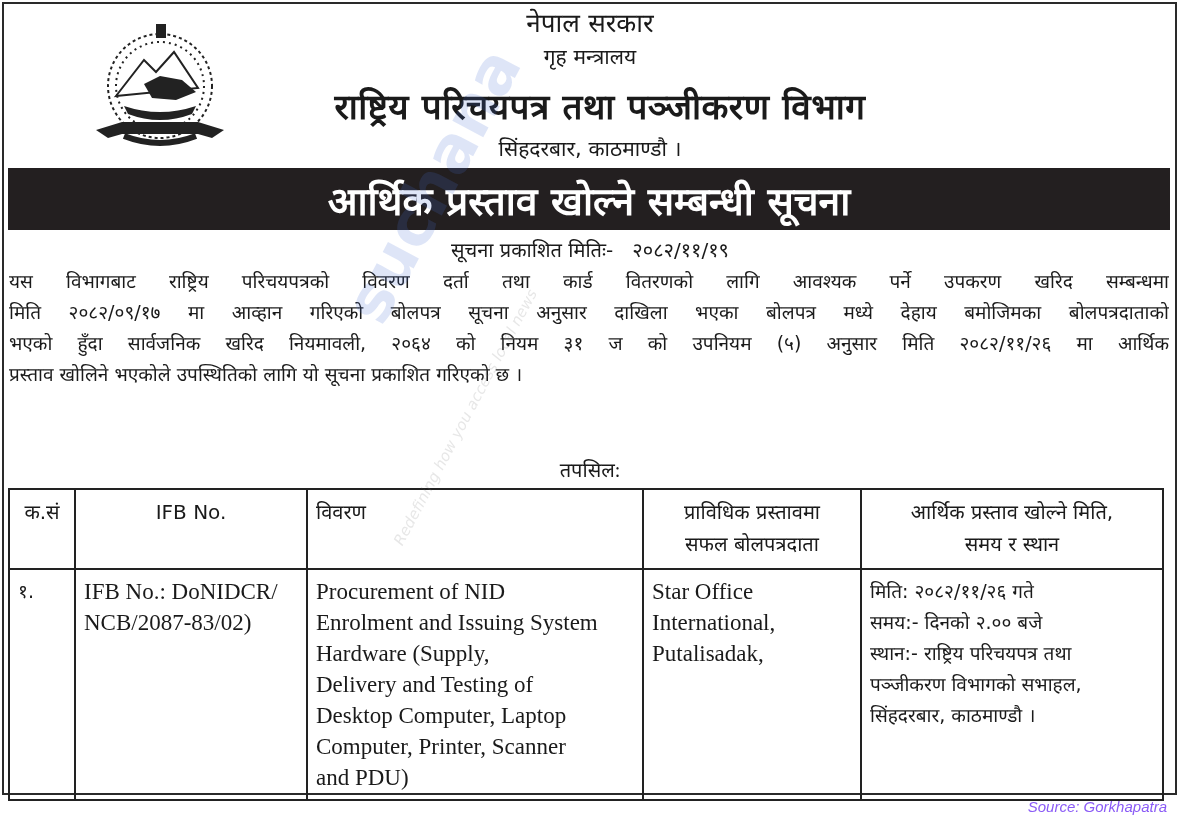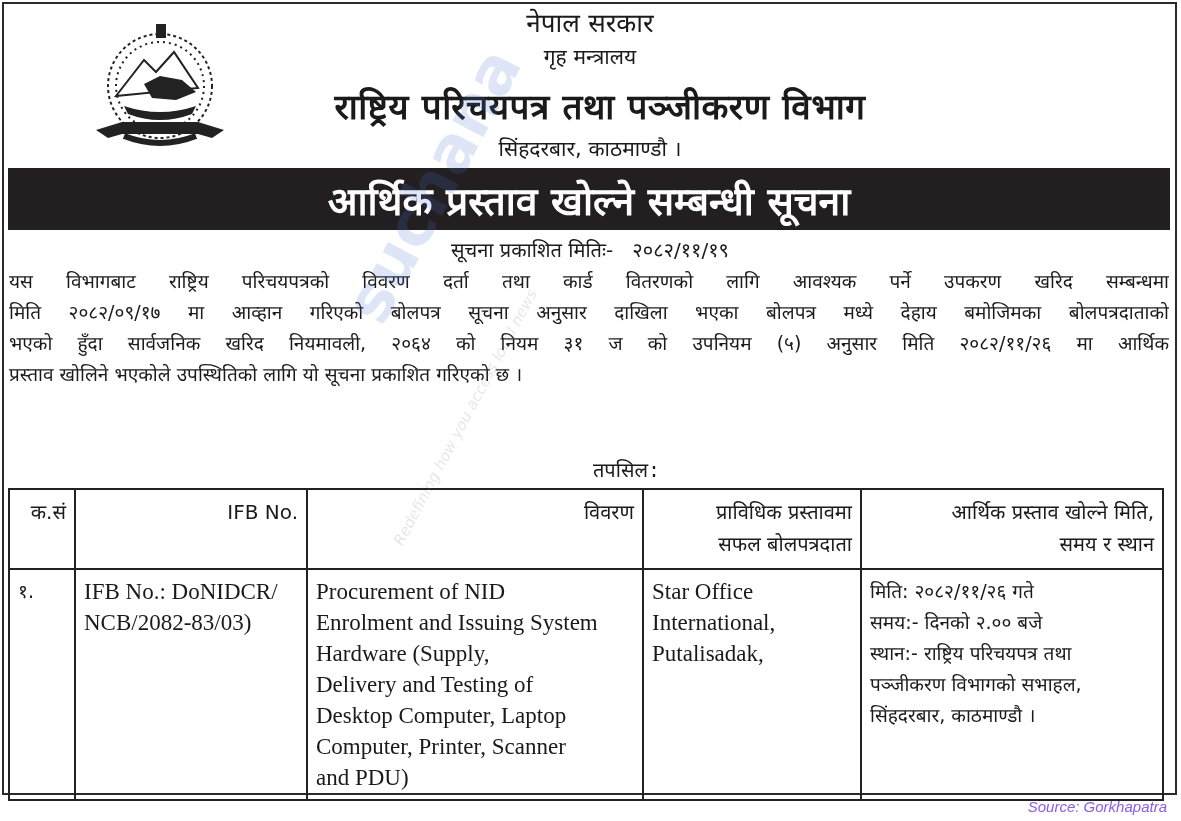--- a/index.html
+++ b/index.html
@@ -22,29 +22,29 @@
     background:#231f20; color:#fff; display:flex; align-items:center; justify-content:center;
     font-family:"DejaVu Sans", sans-serif; font-weight:bold; font-size:39px;
   }
   .pubdate { position:absolute; left:330px; top:236px; width:520px; text-align:center; font-size:20px; font-family:"DejaVu Sans", sans-serif; }
   .body-text {
     position:absolute; left:9px; top:266px; width:1160px; font-size:19px; line-height:31px;
     font-family:"DejaVu Sans", sans-serif; text-align:justify; text-align-last:left;
   }
   .body-text span { display:block; text-align:justify; text-align-last:justify; white-space:nowrap; overflow:hidden; }
   .body-text span.last { text-align-last:left; }
-  .tapsil { position:absolute; left:520px; top:456px; width:140px; text-align:right; font-size:20px; font-family:Liberation Mono, monospace; }
+  .tapsil { position:absolute; left:520px; top:456px; width:140px; text-align:center; font-size:20px; font-family:Liberation Serif, serif; }
   table.details {
     position:absolute; left:8px; top:488px; width:1156px; height:306px;
     border-collapse:collapse; border:2px solid #222;
   }
   table.details th, table.details td {
     border:2px solid #222; vertical-align:top; padding:6px 8px; box-sizing:border-box;
   }
-  table.details th { font-weight:normal; font-size:20px; line-height:32px; font-family:"DejaVu Sans", sans-serif; height:80px;text-align:right; }
+  table.details th { font-weight:normal; font-size:20px; line-height:32px; font-family:"DejaVu Sans", sans-serif; height:80px; }
   th.c-sn { width:66px; text-align:center; }
   th.c-ifb { width:232px; text-align:center; font-family:"DejaVu Serif", serif; font-weight:bold; font-size:21px;margin-left:32px; }
   th.c-desc { width:336px; text-align:left; }
   th.c-bidder { width:218px; text-align:center; }
   th.c-open { text-align:center; }
   td { font-size:22px; line-height:31px; }
   td.serif { font-family:"Liberation Serif", serif; font-size:23px; }
   td.deva { font-family:"DejaVu Sans", sans-serif; font-size:19px; line-height:31px; }
   td .ln { display:block; white-space:nowrap; }
   .source {
@@ -118,21 +118,21 @@
         <span style="display:block">आर्थिक प्रस्ताव खोल्ने मिति,</span>
         <span style="display:block">समय र स्थान</span>
       </th>
     </tr>
   </thead>
   <tbody>
     <tr>
       <td class="deva">१.</td>
       <td class="serif">
         <span class="ln">IFB No.: DoNIDCR/</span>
-        <span class="ln">NCB/2082-83/03)</span>
+        <span class="ln">NCB/2087-83/02)</span>
       </td>
       <td class="serif">
         <span class="ln">Procurement of NID</span>
         <span class="ln">Enrolment and Issuing System</span>
         <span class="ln">Hardware  (Supply,</span>
         <span class="ln">Delivery and Testing of</span>
         <span class="ln">Desktop Computer, Laptop</span>
         <span class="ln">Computer, Printer, Scanner</span>
         <span class="ln">and PDU)</span>
       </td>

